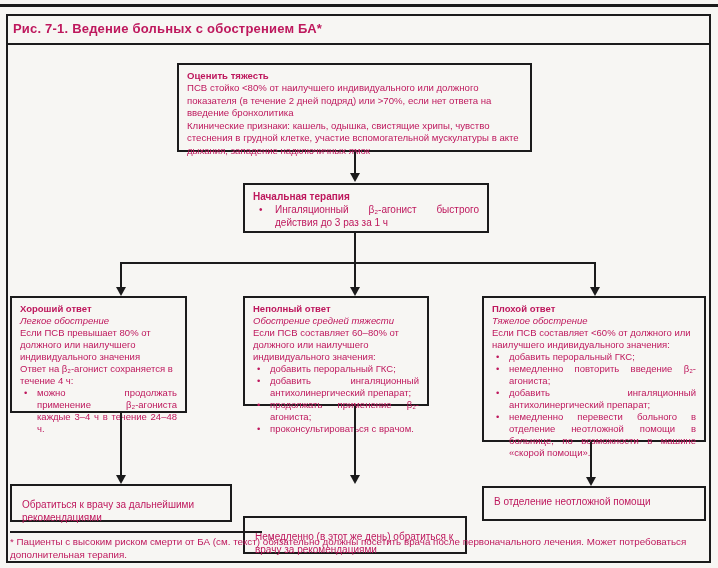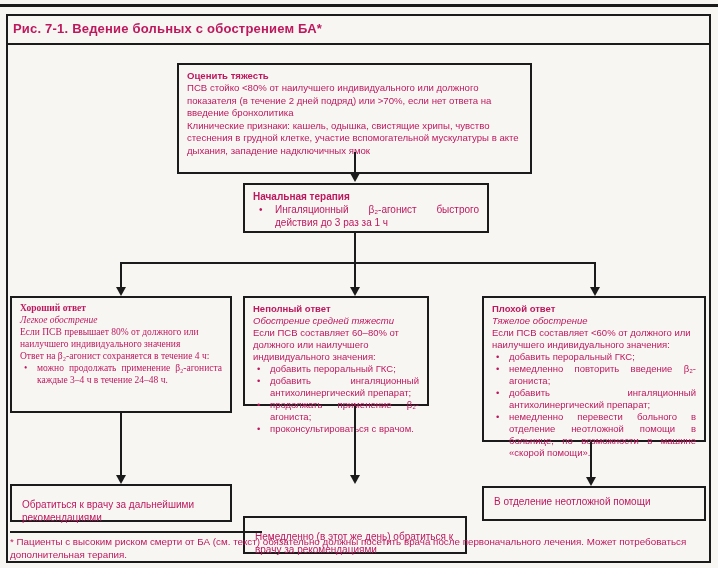--- a/index.html
+++ b/index.html
@@ -31,24 +31,24 @@
     position:absolute; border:2px solid #1b1b1b; background:#f7f6f3;
     padding:5px 8px 4px 8px; font-size:9.5px; line-height:1.26;
   }
   .node .hd { font-weight:bold; }
   .node .sub { font-style:italic; }
   .blist { list-style:none; }
   .blist li { display:flex; }
   .blist li .dot { flex:0 0 17px; text-align:left; padding-left:4px; }
   .blist li .dot::before { content:"\2022"; }
   .blist li .btxt { flex:1 1 auto; text-align:justify; }
-  #box-assess { left:177px; top:63px; width:355px; height:111px; font-size:9.6px; line-height:1.3; }
+  #box-assess { left:177px; top:63px; width:355px; height:89px; font-size:9.6px; line-height:1.3; }
   #box-initial { left:243px; top:183px; width:246px; height:50px; font-size:10px; line-height:1.3; }
   #box-initial .blist li .dot { flex-basis:22px; padding-left:6px; }
-  #box-good { left:10px; top:296px; width:222px; height:117px;font-family:Liberation Serif, serif; }
+  #box-good { left:10px; top:296px; width:177px; height:117px; }
   #box-incomplete { left:243px; top:296px; width:186px; height:110px; }
   #box-poor { left:482px; top:296px; width:224px; height:146px; }
   .outcome {
     position:absolute; border:2px solid #1b1b1b; background:#f7f6f3;
     font-size:10px; line-height:1.3; padding:12px 10px;
   }
   #out-good { left:10px; top:484px; width:222px; height:38px; }
   #out-incomplete { left:243px; top:484px; width:224px; height:38px;margin-top:32px; }
   #out-poor { left:482px; top:486px; width:224px; height:35px; padding-top:7px; }
   #footnote-rule { left:10px; top:531px; width:252px; }

